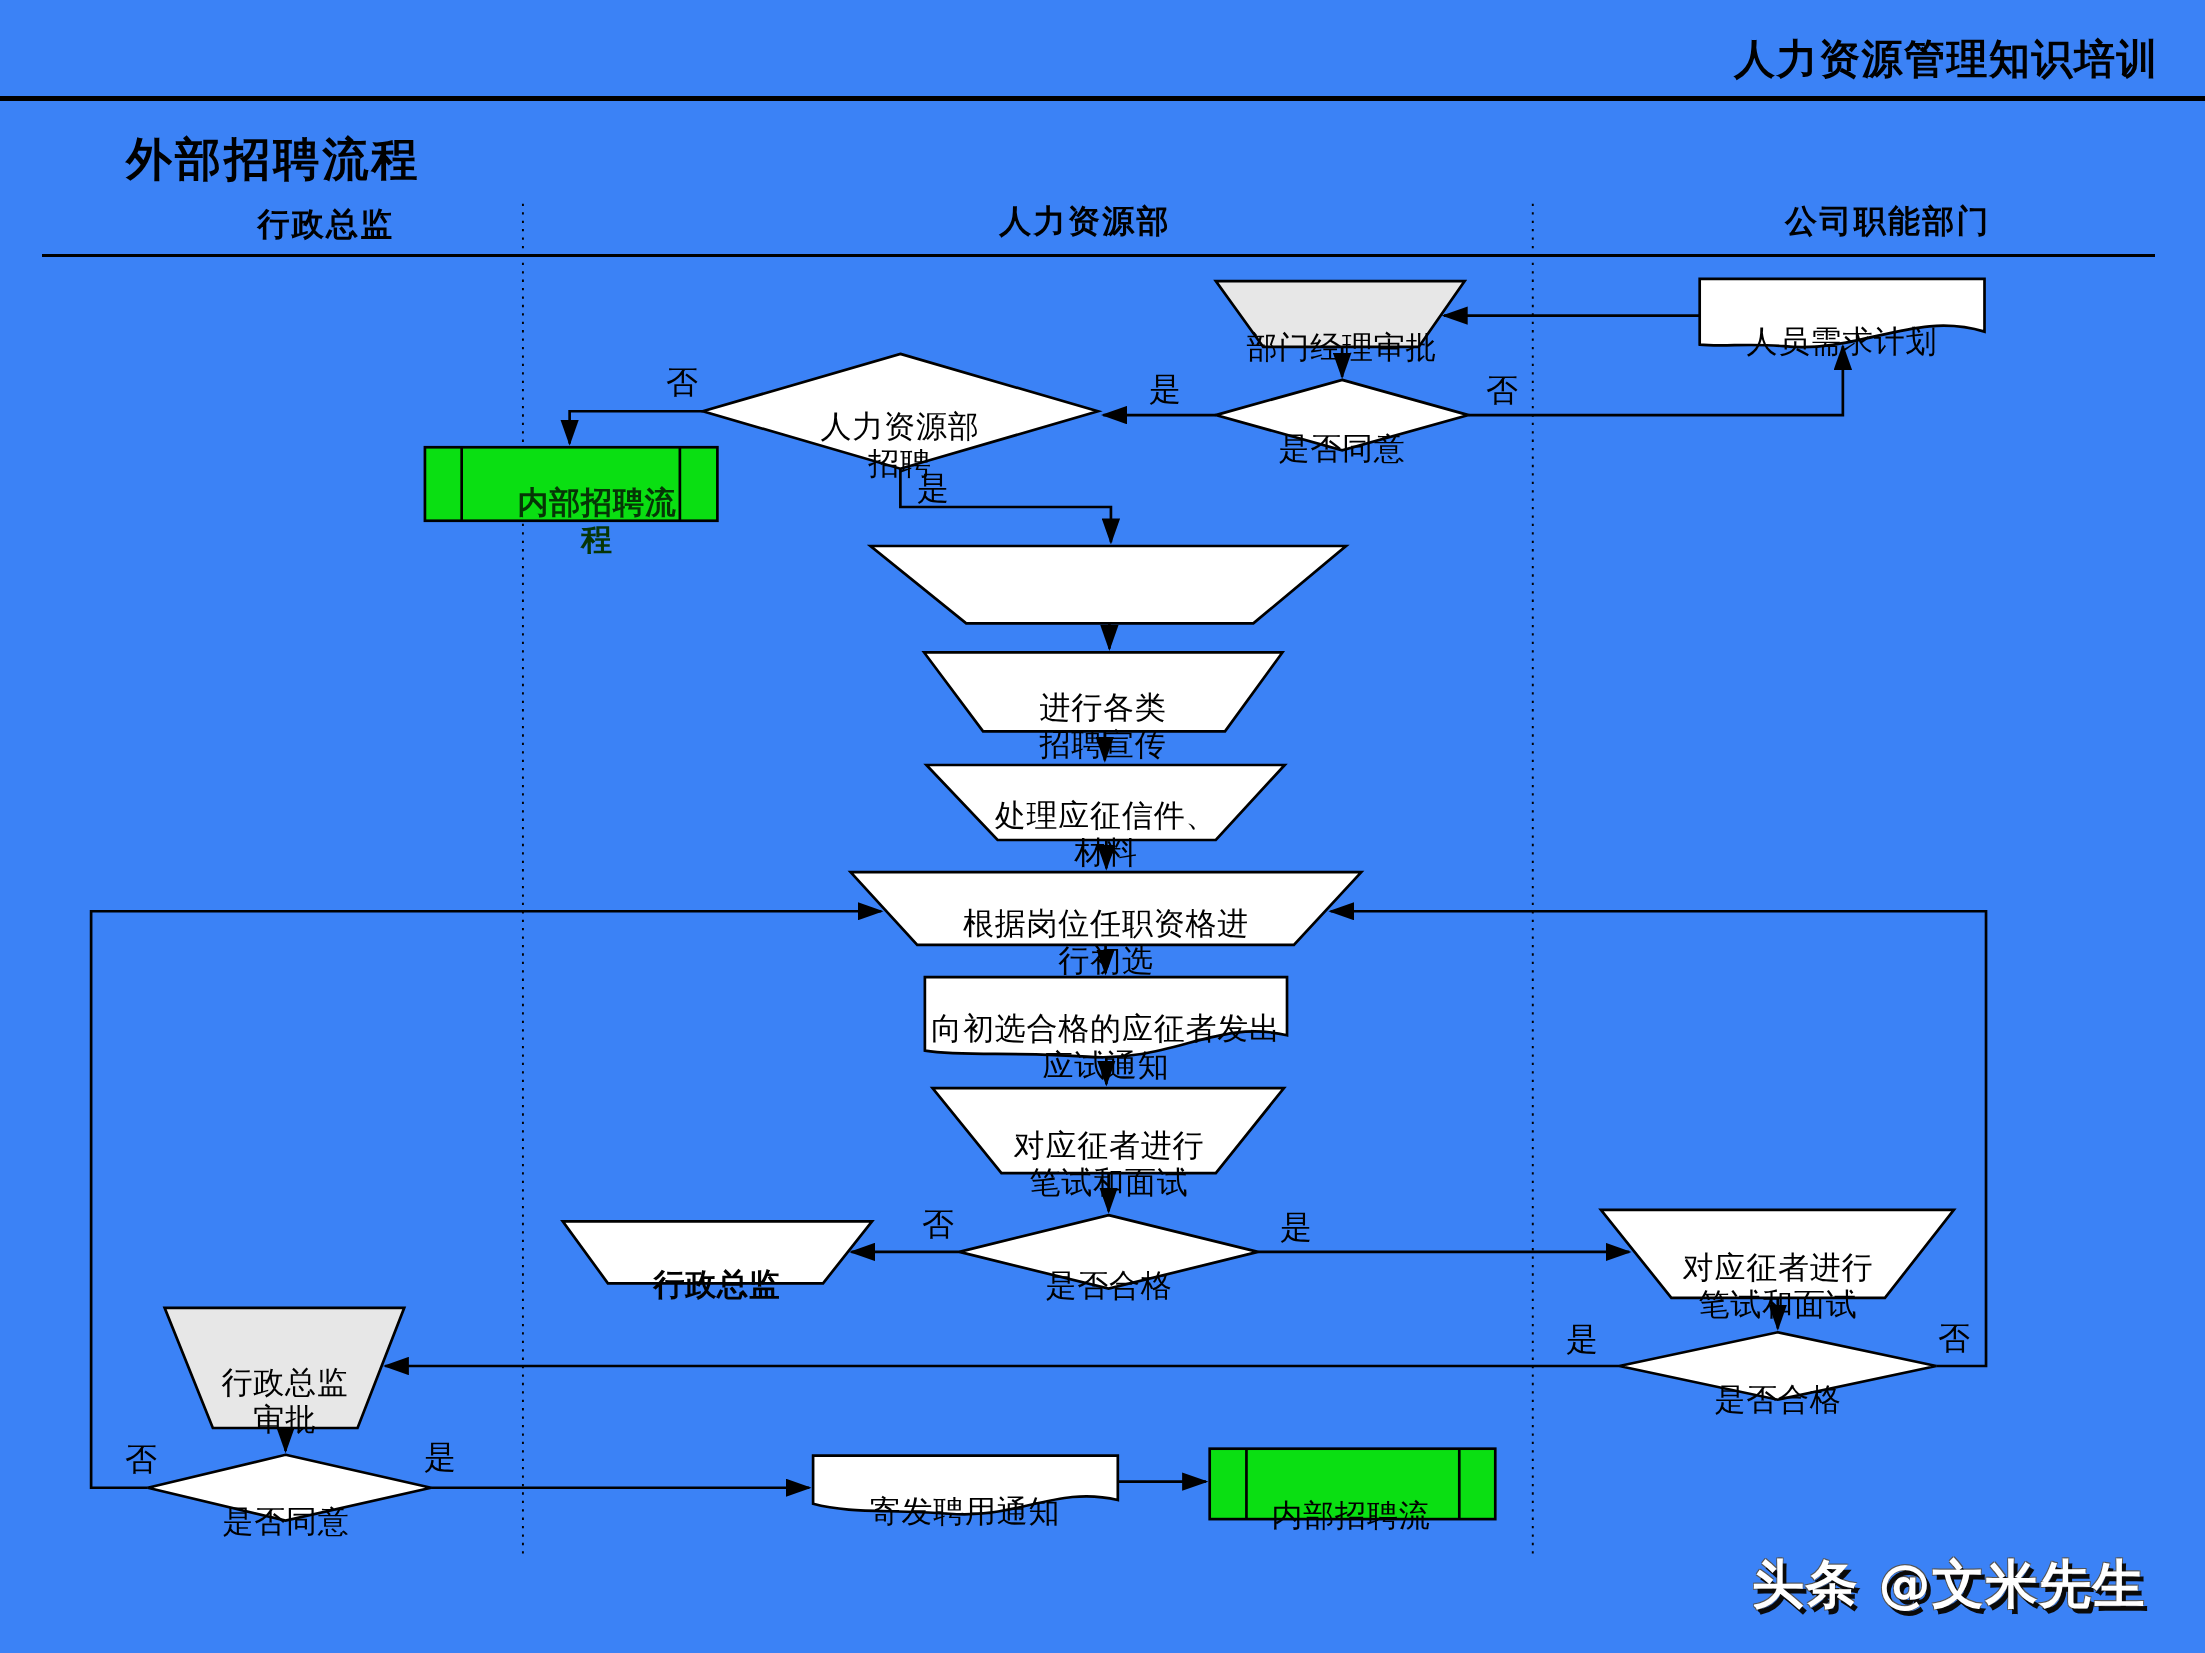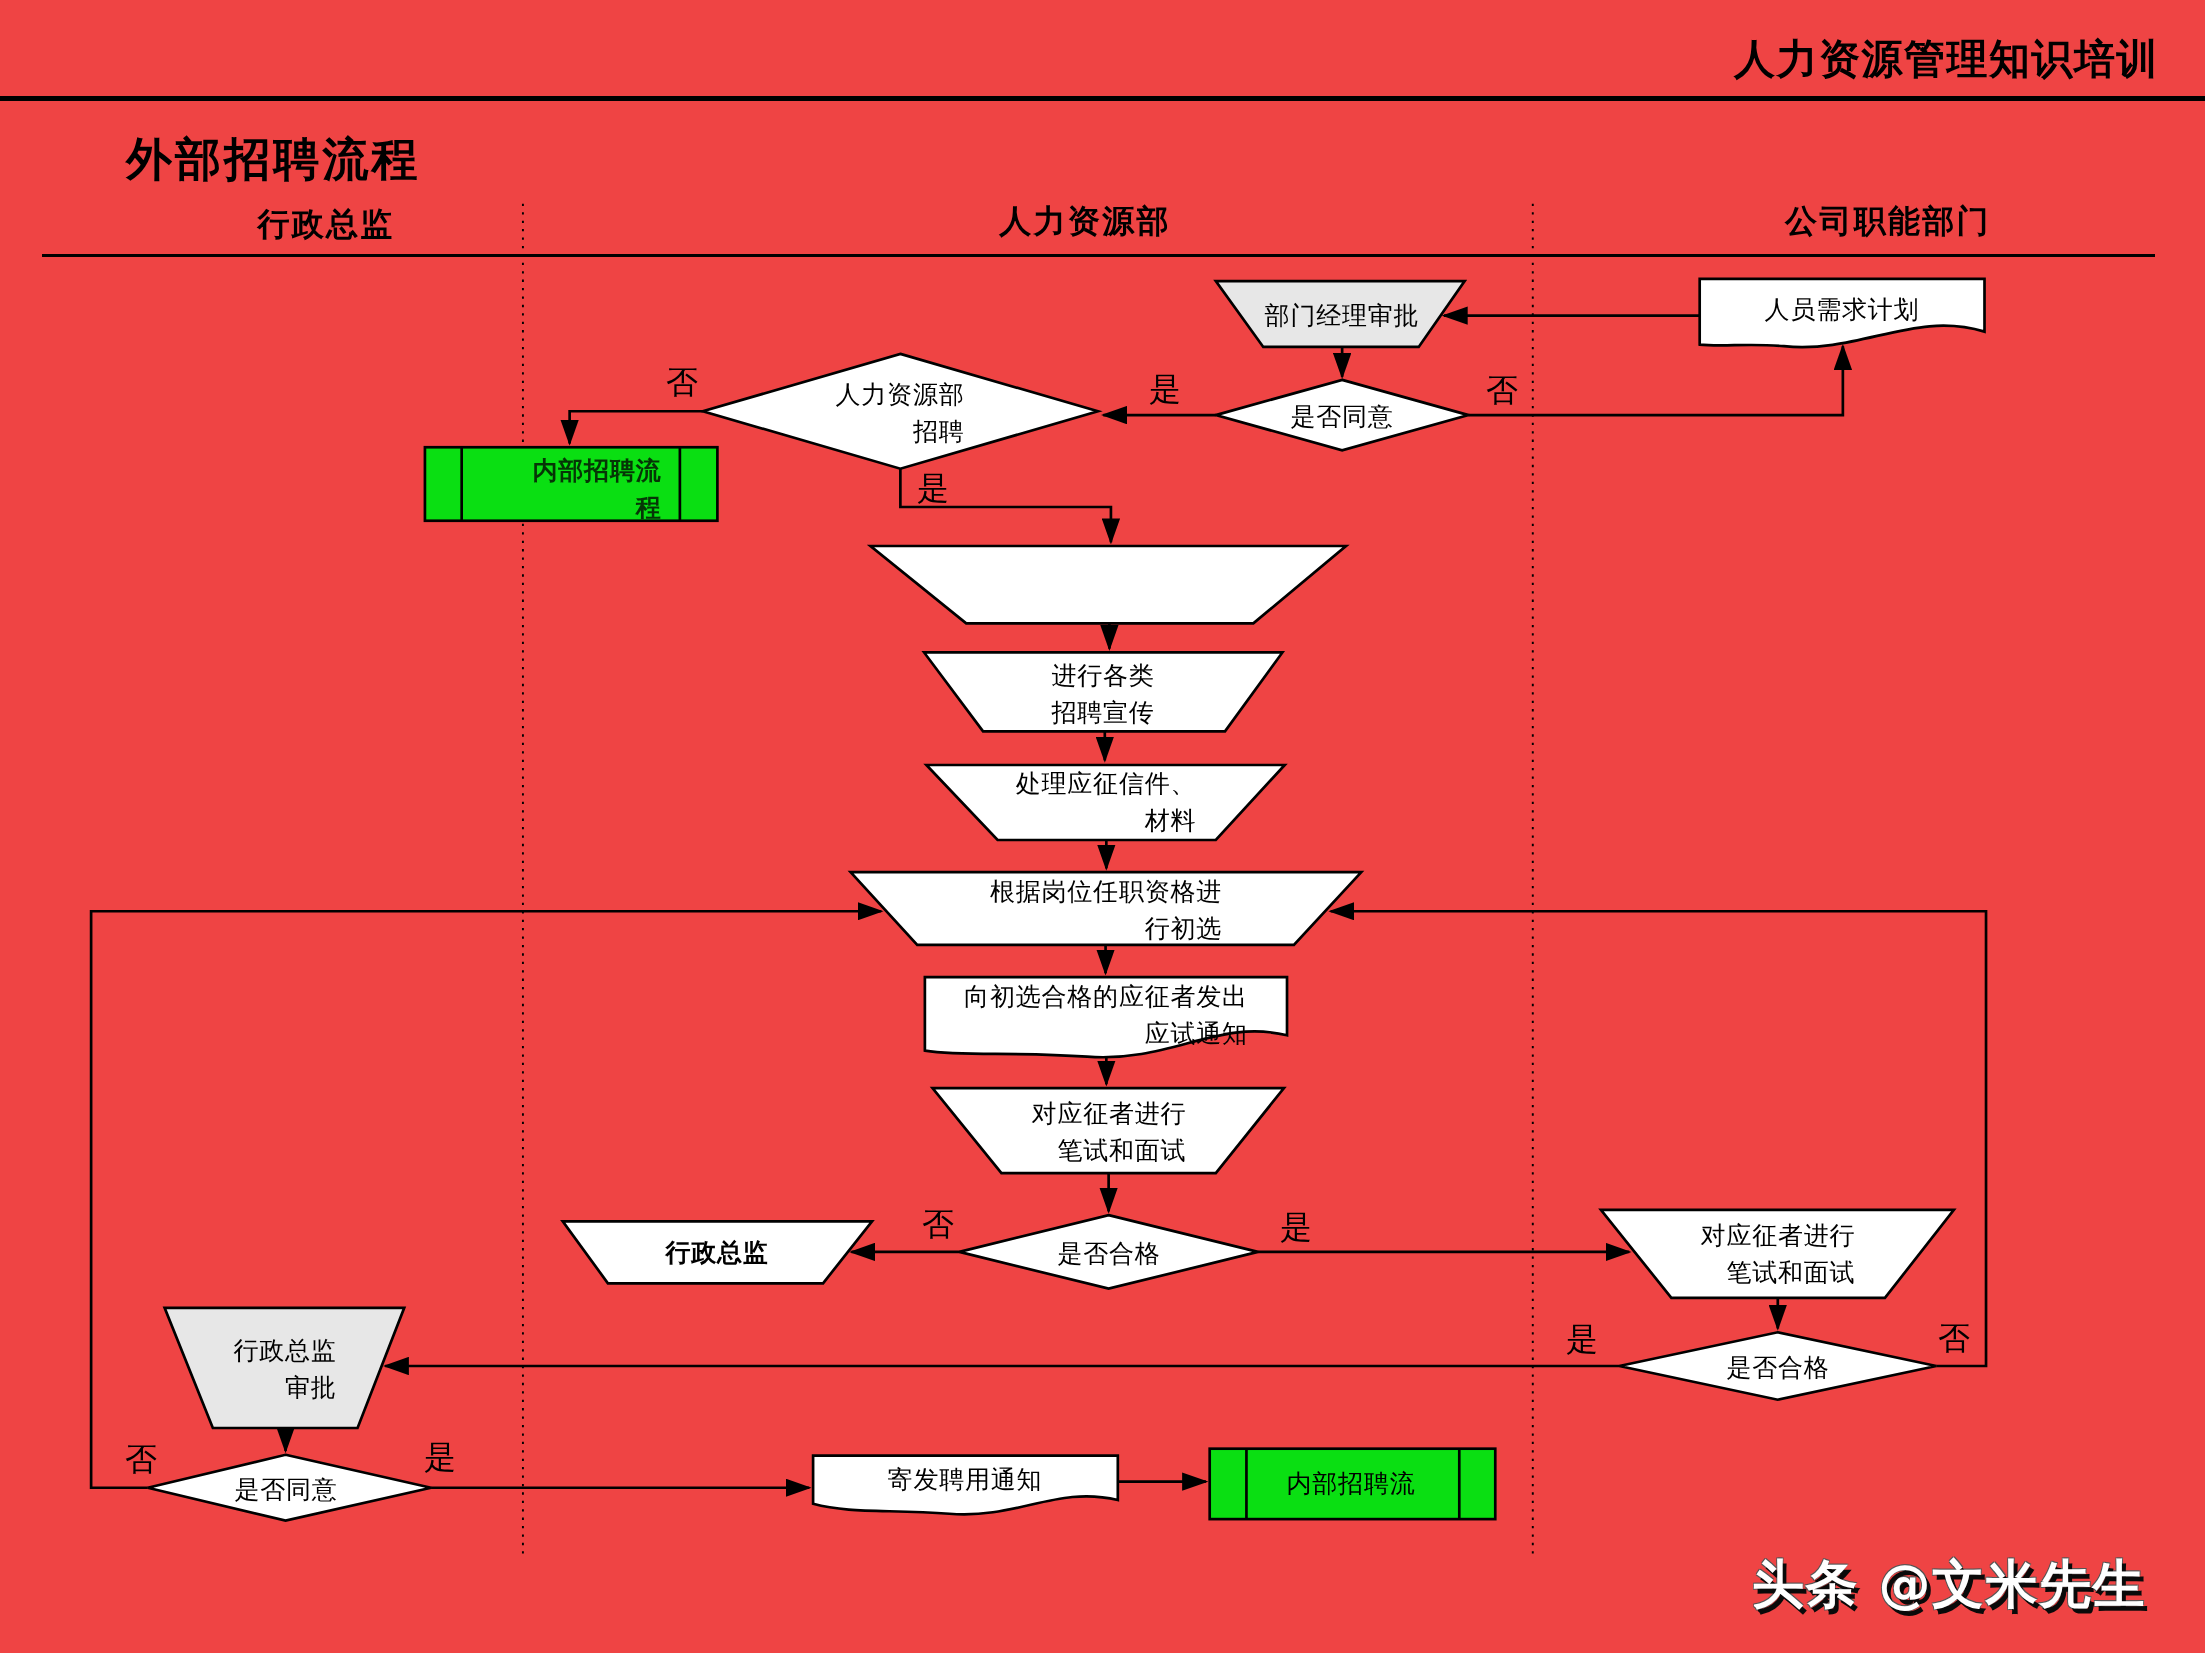--- a/index.html
+++ b/index.html
@@ -1,17 +1,17 @@
 <!DOCTYPE html>
 <html style="--green: #0ADF12; --gray: #E7E7E7;font-size:12.3px"><head>
 <meta charset="utf-8">
 <style>
   html,body{margin:0;padding:0;background:#ffffff;}
   .stage{
-    position:relative;width:2205px;height:1654px;background:#ef4444;overflow:hidden;
+    position:relative;width:2205px;height:1654px;background:#3b82f6;overflow:hidden;
     font-family:"DejaVu Sans","Liberation Sans",sans-serif;color:#000;
   }
   .top-rule{position:absolute;left:0;top:96px;width:2205px;height:5.4px;background:#000;}
   .second-rule{position:absolute;left:42px;top:254px;width:2113px;height:3.1px;background:#000;}
   .header-text{
     position:absolute;top:32px;right:46px;font-size:41px;font-weight:bold;letter-spacing:1.5px;
   }
   .page-title{
     position:absolute;left:126px;top:129px;font-size:46px;font-weight:bold;letter-spacing:3.1px;
   }
@@ -19,22 +19,22 @@
     position:absolute;transform:translate(-50%,-50%);font-size:32px;font-weight:bold;letter-spacing:2.3px;white-space:nowrap;
   }
   #flow{position:absolute;left:0;top:0;width:2205px;height:1654px;}
   #flow .shape{fill:#ffffff;stroke:#000;stroke-width:3.5;}
   #flow .shape.gray{fill:var(--gray,#E7E7E7);}
   #flow .shape.green{fill:var(--green,#0ADF12);}
   #flow .edge{fill:none;stroke:#000;stroke-width:3.5;}
   #flow .divider{fill:none;stroke:#000;stroke-width:2.5;stroke-dasharray:3 8;}
   #flow .innerbar{stroke:#000;stroke-width:3.5;}
   .node-label{
-    position:absolute;transform:translate(-50%,-50%);text-align:right;
-    font-size:25px;line-height:37px;white-space:pre-line;letter-spacing:0.8px;
+    position:absolute;transform:translate(-50%,-50%);text-align:center;
+    font-size:31px;line-height:37px;white-space:pre-line;letter-spacing:0.8px;margin-top:32px;
   }
   .node-label.bold{font-weight:bold;}
   .node-label.on-green{color:#063506;font-weight:bold;}
   .edge-label{
     position:absolute;transform:translate(-50%,-50%);font-size:32px;line-height:32px;white-space:nowrap;
   }
   .watermark{
     position:absolute;left:1752px;top:1550px;font-size:52px;font-weight:bold;letter-spacing:1.5px;
     color:#ffffff;text-shadow:3.8px 4.6px 0 #0a0a0a,-0.8px -0.8px 0 #555,0.8px -0.8px 0 #555,-0.8px 0.8px 0 #555;
     white-space:nowrap;

